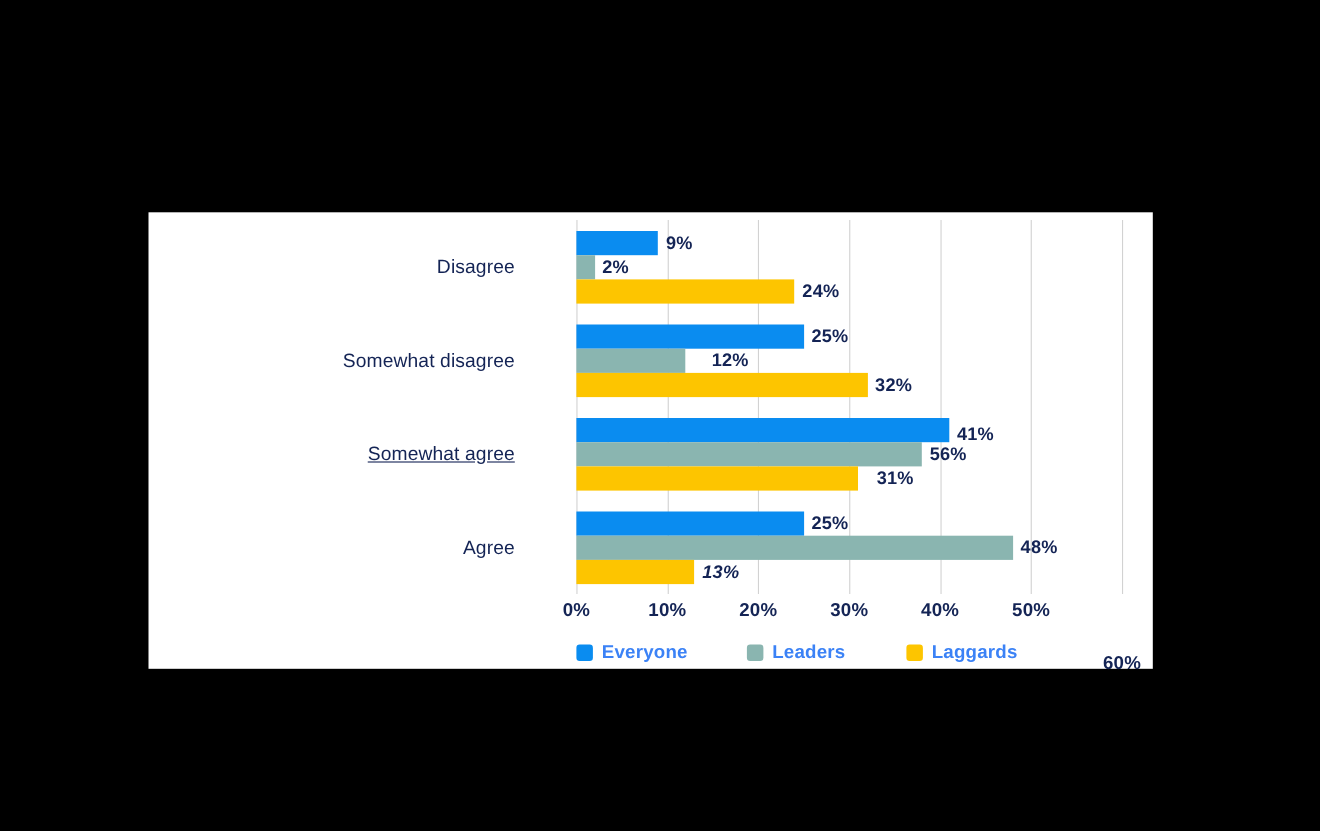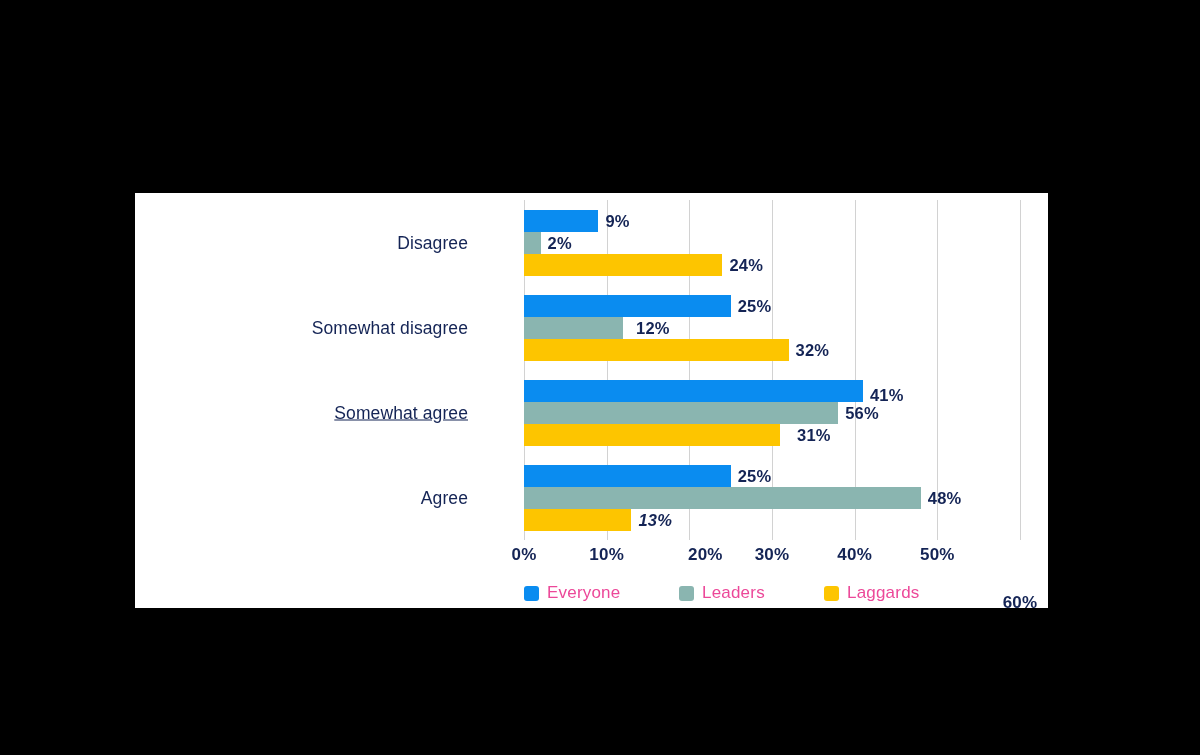--- a/index.html
+++ b/index.html
@@ -118,22 +118,22 @@
   }
   .legend-swatch {
     width: 15px;
     height: 15px;
     border-radius: 3px;
     margin-right: 8px;
     flex: none;
   }
   .legend-text {
     font-size: 17px;
-    font-weight: normal;
-    color: #ec4899;
+    font-weight: bold;
+    color: #3b82f6;
     white-space: nowrap;
     letter-spacing: 0.2px;
   }
 </style>
 </head>
 <body>
 
 <div class="chart-card">
   <div class="plot-wrap">
 
@@ -154,41 +154,41 @@
         <div class="gridline" style="left: 496px;"></div>
         <div class="bar" style="top: 9.5px; left: 0px; width: 74.4px; background: rgb(10, 140, 240);"></div>
         <div class="bar-label" style="top: 9.5px; left: 81.4px;">9%</div>
         <div class="bar" style="top: 31.5px; left: 0px; width: 16.5333px; background: rgb(138, 181, 176);"></div>
         <div class="bar-label" style="top: 31.5px; left: 23.5333px;">2%</div>
         <div class="bar" style="top: 53.5px; left: 0px; width: 198.4px; background: rgb(253, 197, 0);"></div>
         <div class="bar-label" style="top: 53.5px; left: 205.4px;">24%</div>
         <div class="bar" style="top: 94.5px; left: 0px; width: 206.667px; background: rgb(10, 140, 240);"></div>
         <div class="bar-label" style="top: 94.5px; left: 213.667px;">25%</div>
         <div class="bar" style="top: 116.5px; left: 0px; width: 99.2px; background: rgb(138, 181, 176);"></div>
-        <div class="bar-label" style="top: 116.5px; left: 112px;">12%</div>
+        <div class="bar-label" style="top: 116.5px; left: 123px;">12%</div>
         <div class="bar" style="top: 138.5px; left: 0px; width: 264.533px; background: rgb(253, 197, 0);"></div>
         <div class="bar-label" style="top: 138.5px; left: 271.533px;">32%</div>
         <div class="bar" style="top: 179.5px; left: 0px; width: 338.933px; background: rgb(10, 140, 240);"></div>
         <div class="bar-label" style="top: 184px; left: 345.933px; text-align: center;">41%</div>
         <div class="bar" style="top: 201.5px; left: 0px; width: 314.133px; background: rgb(138, 181, 176);"></div>
         <div class="bar-label" style="top: 201.5px; left: 321.133px;">56%</div>
         <div class="bar" style="top: 223.5px; left: 0px; width: 256.267px; background: rgb(253, 197, 0);"></div>
         <div class="bar-label" style="top: 223.5px; left: 273px;">31%</div>
         <div class="bar" style="top: 264.5px; left: 0px; width: 206.667px; background: rgb(10, 140, 240);"></div>
         <div class="bar-label" style="top: 264.5px; left: 213.667px;">25%</div>
         <div class="bar" style="top: 286.5px; left: 0px; width: 396.8px; background: rgb(138, 181, 176);"></div>
         <div class="bar-label" style="top: 286.5px; left: 403.8px;">48%</div>
         <div class="bar" style="top: 308.5px; left: 0px; width: 107.467px; background: rgb(253, 197, 0);"></div>
         <div class="bar-label" style="top: 308.5px; left: 114.467px; font-style: italic;">13%</div>
       </div>
 
     <div class="x-ticks" id="x-ticks">
         <div class="x-tick" style="left: 0px;">0%</div>
         <div class="x-tick" style="left: 82.6667px;">10%</div>
-        <div class="x-tick" style="left: 165.333px; margin-left: 16px;">20%</div>
+        <div class="x-tick" style="left: 165.333px;">20%</div>
         <div class="x-tick" style="left: 248px;">30%</div>
         <div class="x-tick" style="left: 330.667px;">40%</div>
         <div class="x-tick" style="left: 413.333px;">50%</div>
         <div class="x-tick" style="left: 496px; margin-top: 48px;">60%</div>
       </div>
 
     <div class="legend" id="legend">
         <div class="legend-item" style="position: absolute; left: 0px;">
           <span class="legend-swatch" style="background: rgb(10, 140, 240);"></span>
           <span class="legend-text">Everyone</span>

